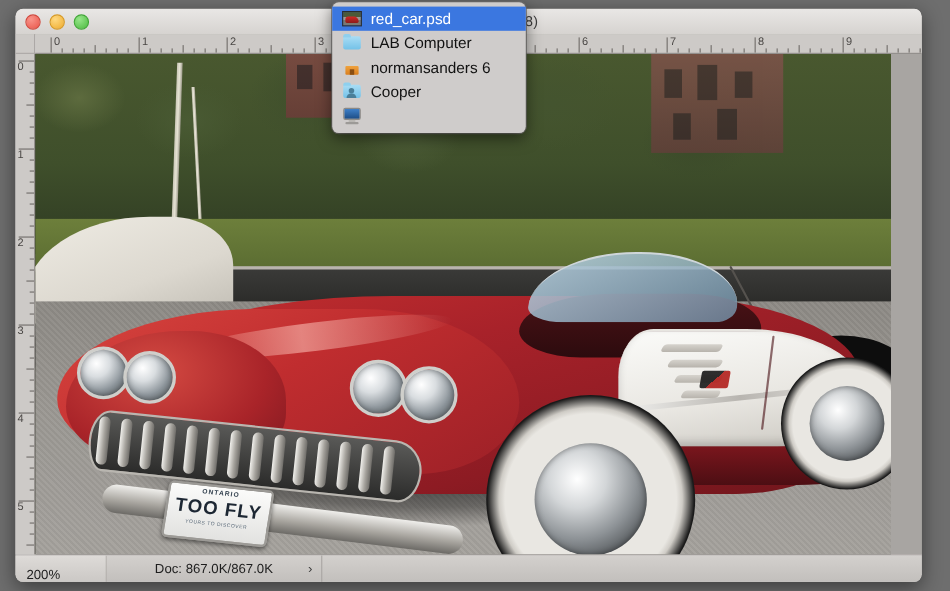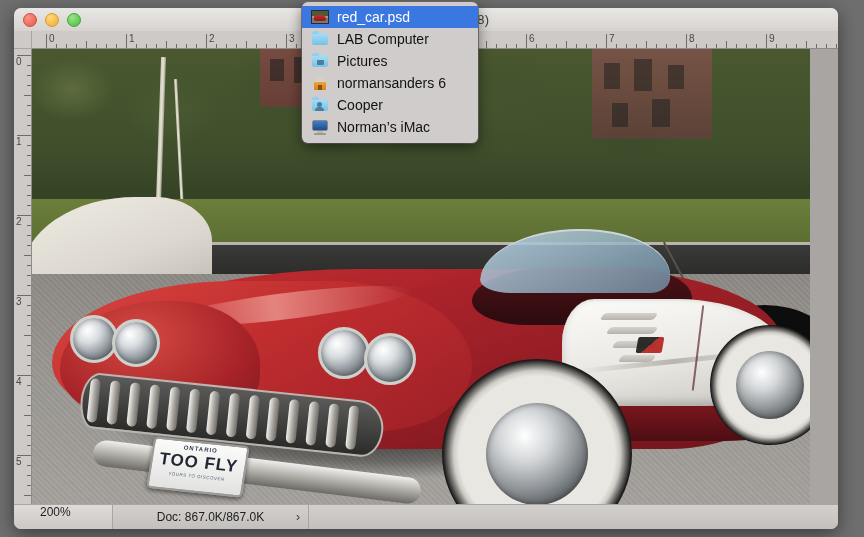--- a/index.html
+++ b/index.html
@@ -393,21 +393,21 @@
     position: absolute; left: 0; bottom: 0;
     width: 824px; height: 25px;
     background: linear-gradient(#d3d0cd, #c2bfbc);
     border-top: 1px solid #a9a5a2;
     display: flex; align-items: stretch;
     border-bottom-left-radius: 7px; border-bottom-right-radius: 7px;
     box-sizing: border-box;
   }
   .zoom-field {
     width: 72px; border-right: 1px solid #a9a5a2;
-    display: flex; align-items: flex-start; padding-left: 26px;
+    display: flex; align-items: flex-end; padding-left: 10px;
     font-size: 12px; color: #1e1e1e;
     background: linear-gradient(#dedbd8, #cbc8c5);
     border-bottom-left-radius: 7px;
   }
   .doc-field {
     width: 195px; border-right: 1px solid #a9a5a2;
     display: flex; align-items: center; justify-content: center;
     font-size: 12px; color: #1e1e1e;
     position: relative;
   }
@@ -706,43 +706,36 @@
         <span class="menu-label">red_car.psd</span>
       </div>
       <div class="menu-item">
         <span class="menu-icon">
           <span class="ic-folder"></span>
         </span>
         <span class="menu-label">LAB Computer</span>
       </div>
       <div class="menu-item">
         <span class="menu-icon">
-          <span class="ic-folder ic-cam"></span>
-        </span>
-        <span class="menu-label">Pictures</span>
-      </div>
-      <div class="menu-item">
-        <span class="menu-icon">
           <span class="ic-house-roof"></span>
           <span class="ic-house-body"></span>
           <span class="ic-house-door"></span>
         </span>
         <span class="menu-label">normansanders 6</span>
       </div>
       <div class="menu-item">
         <span class="menu-icon">
           <span class="ic-folder"></span>
           <span class="ic-user-dot"></span>
           <span class="ic-user-body"></span>
         </span>
         <span class="menu-label">Cooper</span>
       </div>
       <div class="menu-item">
         <span class="menu-icon">
           <span class="ic-imac-screen"></span>
           <span class="ic-imac-stand"></span>
           <span class="ic-imac-base"></span>
         </span>
-        <span class="menu-label">Norman’s iMac</span>
       </div>
     </div>
 
 </div>
 
 </body></html>

